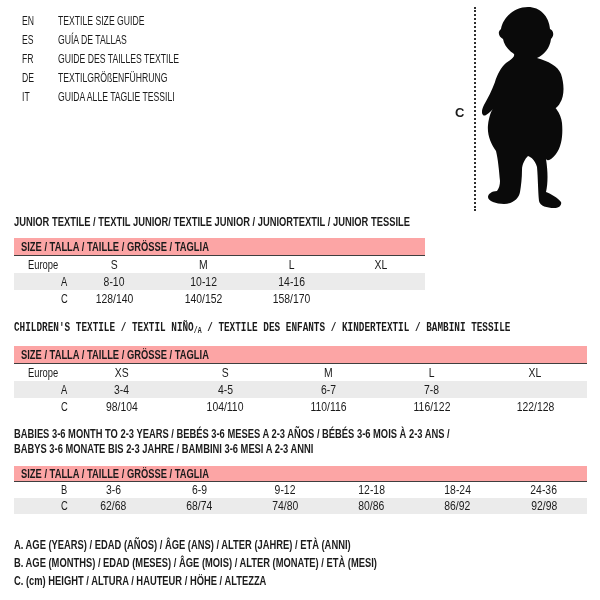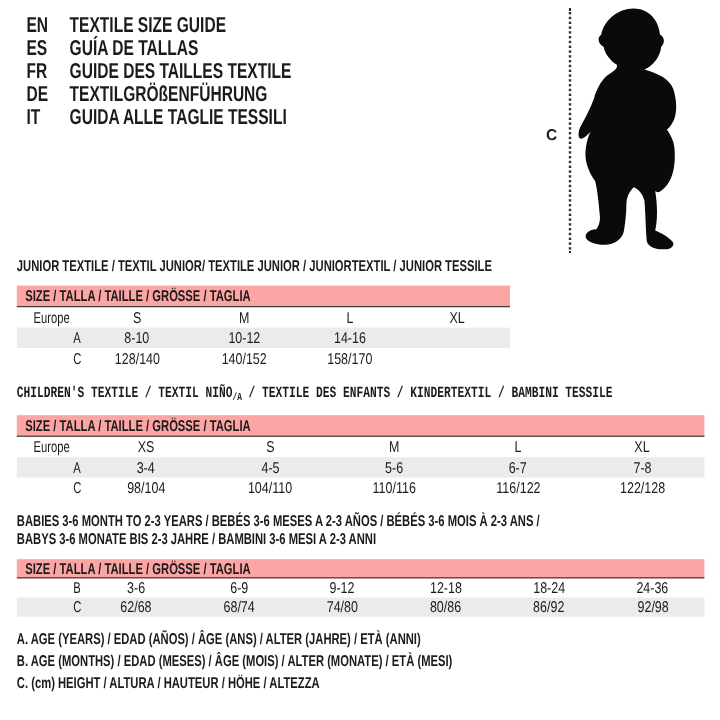--- a/index.html
+++ b/index.html
@@ -7,21 +7,21 @@
     width:600px;height:600px;position:relative;overflow:hidden;
     background:#ffffff;color:#1b1b1b;
     font-family:"Liberation Sans", sans-serif;
   }
   
   .condL{display:inline-block;transform:scaleX(0.72);transform-origin:left center;white-space:nowrap;}
   .condC{display:inline-block;transform:scaleX(0.80);transform-origin:center center;white-space:nowrap;}
 
   
   .langs{position:absolute;left:22px;top:12px;}
-  .lang-row{height:19px;line-height:19px;font-weight:bold;font-size:18px;white-space:nowrap;}
+  .lang-row{height:19px;line-height:19px;font-weight:normal;font-size:12px;white-space:nowrap;}
   .lang-row .wrap{display:inline-block;transform:scaleX(0.72);transform-origin:left center;}
   .lang-code{display:inline-block;width:50px;}
 
   
   .measure-line{position:absolute;left:474px;top:7px;height:204px;width:0;border-left:2px dotted #2e2e2e;}
   .measure-label{position:absolute;left:455px;top:105px;font-weight:bold;font-size:13px;}
   .baby{position:absolute;left:482px;top:6px;}
 
   
   .tbl{position:absolute;left:14px;}
@@ -40,21 +40,21 @@
   .row{display:grid;height:17px;line-height:17px;font-size:13px;}
   .t3 .row{height:16px;line-height:16px;}
   .t1 .row{grid-template-columns:56px repeat(4,1fr);}
   .t2 .row{grid-template-columns:56px repeat(5,1fr);}
   .t3 .row{grid-template-columns:56px repeat(6,1fr);}
   .stripe{background:#ebebeb;}
   .cell{text-align:center;overflow:visible;}
   .cell.lbl{text-align:right;padding-left:8px;}
 
   
-  .legend{position:absolute;left:14px;top:524px;}
+  .legend{position:absolute;left:14px;top:536px;}
   .legend-line{height:18px;line-height:18px;font-weight:bold;font-size:13px;white-space:nowrap;}
 </style>
 </head>
 <body>
 
 <div class="langs">
   <div class="lang-row"><span class="wrap"><span class="lang-code">EN</span><span>TEXTILE SIZE GUIDE</span></span></div>
   <div class="lang-row"><span class="wrap"><span class="lang-code">ES</span><span>GUÍA DE TALLAS</span></span></div>
   <div class="lang-row"><span class="wrap"><span class="lang-code">FR</span><span>GUIDE DES TAILLES TEXTILE</span></span></div>
   <div class="lang-row"><span class="wrap"><span class="lang-code">DE</span><span>TEXTILGRÖßENFÜHRUNG</span></span></div>
@@ -135,21 +135,20 @@
     <div class="cell"><span class="condC">XS</span></div>
     <div class="cell"><span class="condC">S</span></div>
     <div class="cell"><span class="condC">M</span></div>
     <div class="cell"><span class="condC">L</span></div>
     <div class="cell"><span class="condC">XL</span></div>
   </div>
   <div class="row stripe">
     <div class="cell lbl"><span class="condL">A</span></div>
     <div class="cell"><span class="condC">3-4</span></div>
     <div class="cell"><span class="condC">4-5</span></div>
-    <div class="cell"><span class="condC">5-6</span></div>
     <div class="cell"><span class="condC">6-7</span></div>
     <div class="cell"><span class="condC">7-8</span></div>
   </div>
   <div class="row">
     <div class="cell lbl"><span class="condL">C</span></div>
     <div class="cell"><span class="condC">98/104</span></div>
     <div class="cell"><span class="condC">104/110</span></div>
     <div class="cell"><span class="condC">110/116</span></div>
     <div class="cell"><span class="condC">116/122</span></div>
     <div class="cell"><span class="condC">122/128</span></div>

